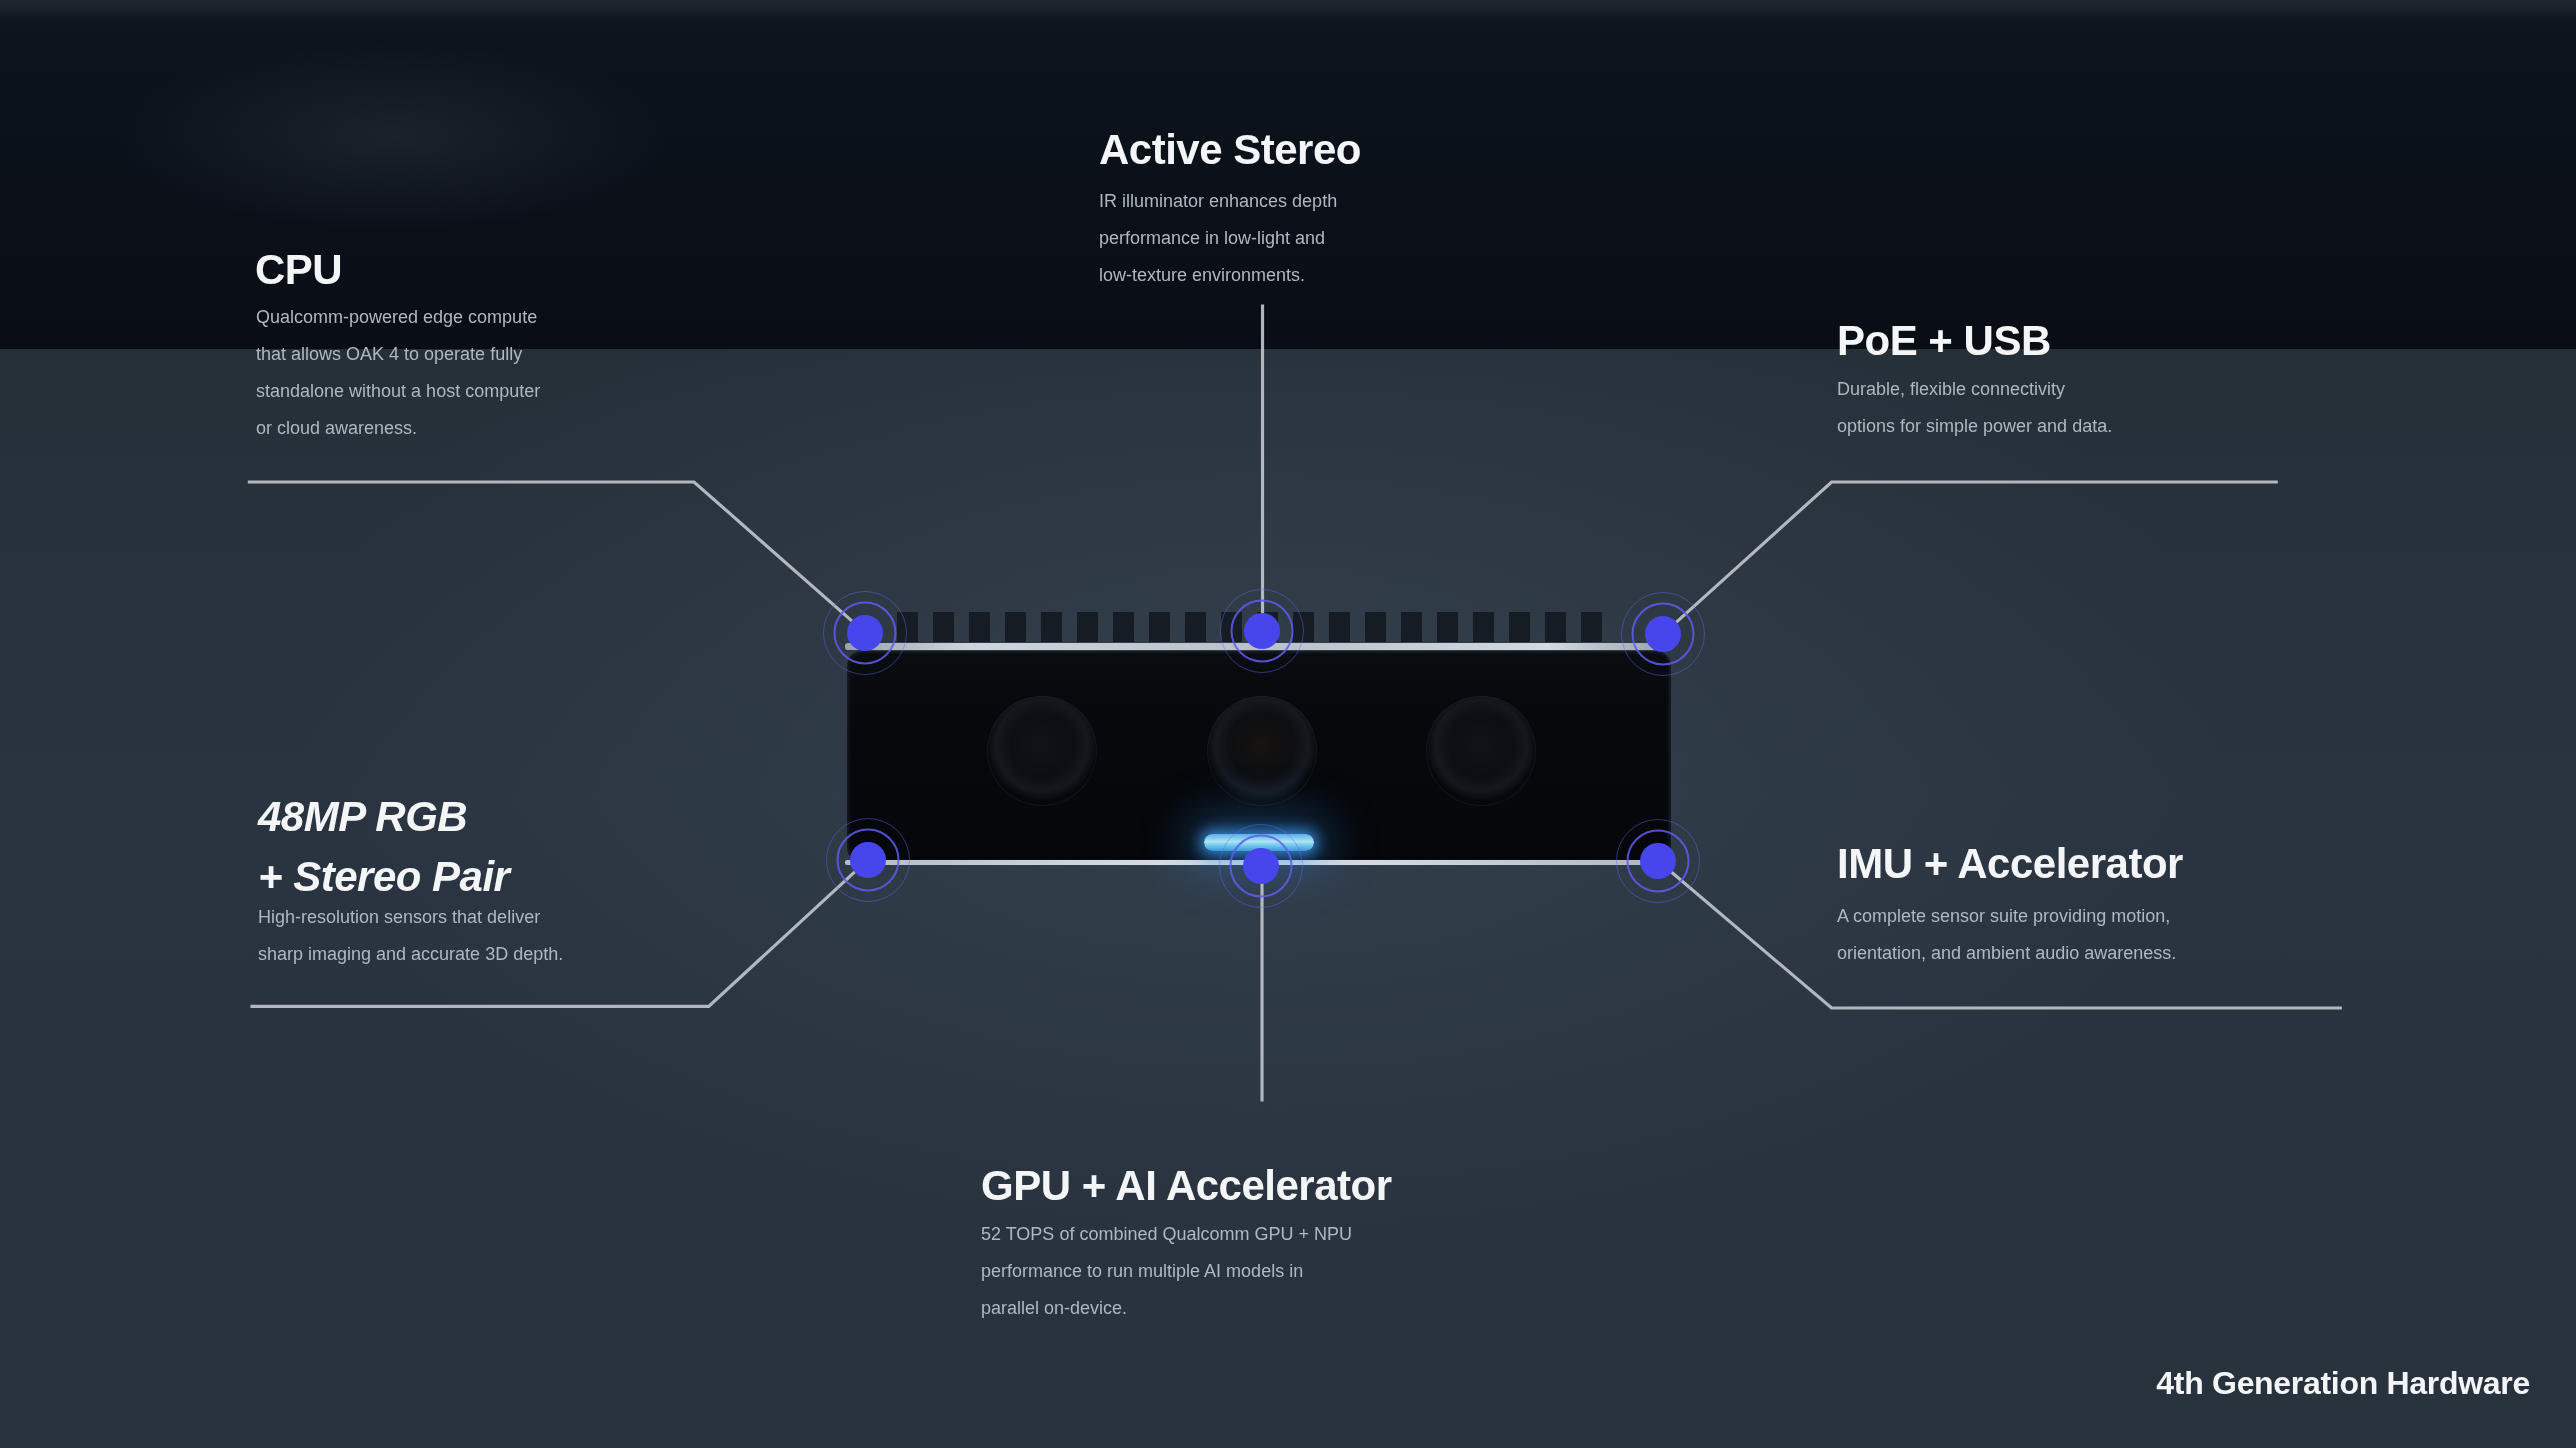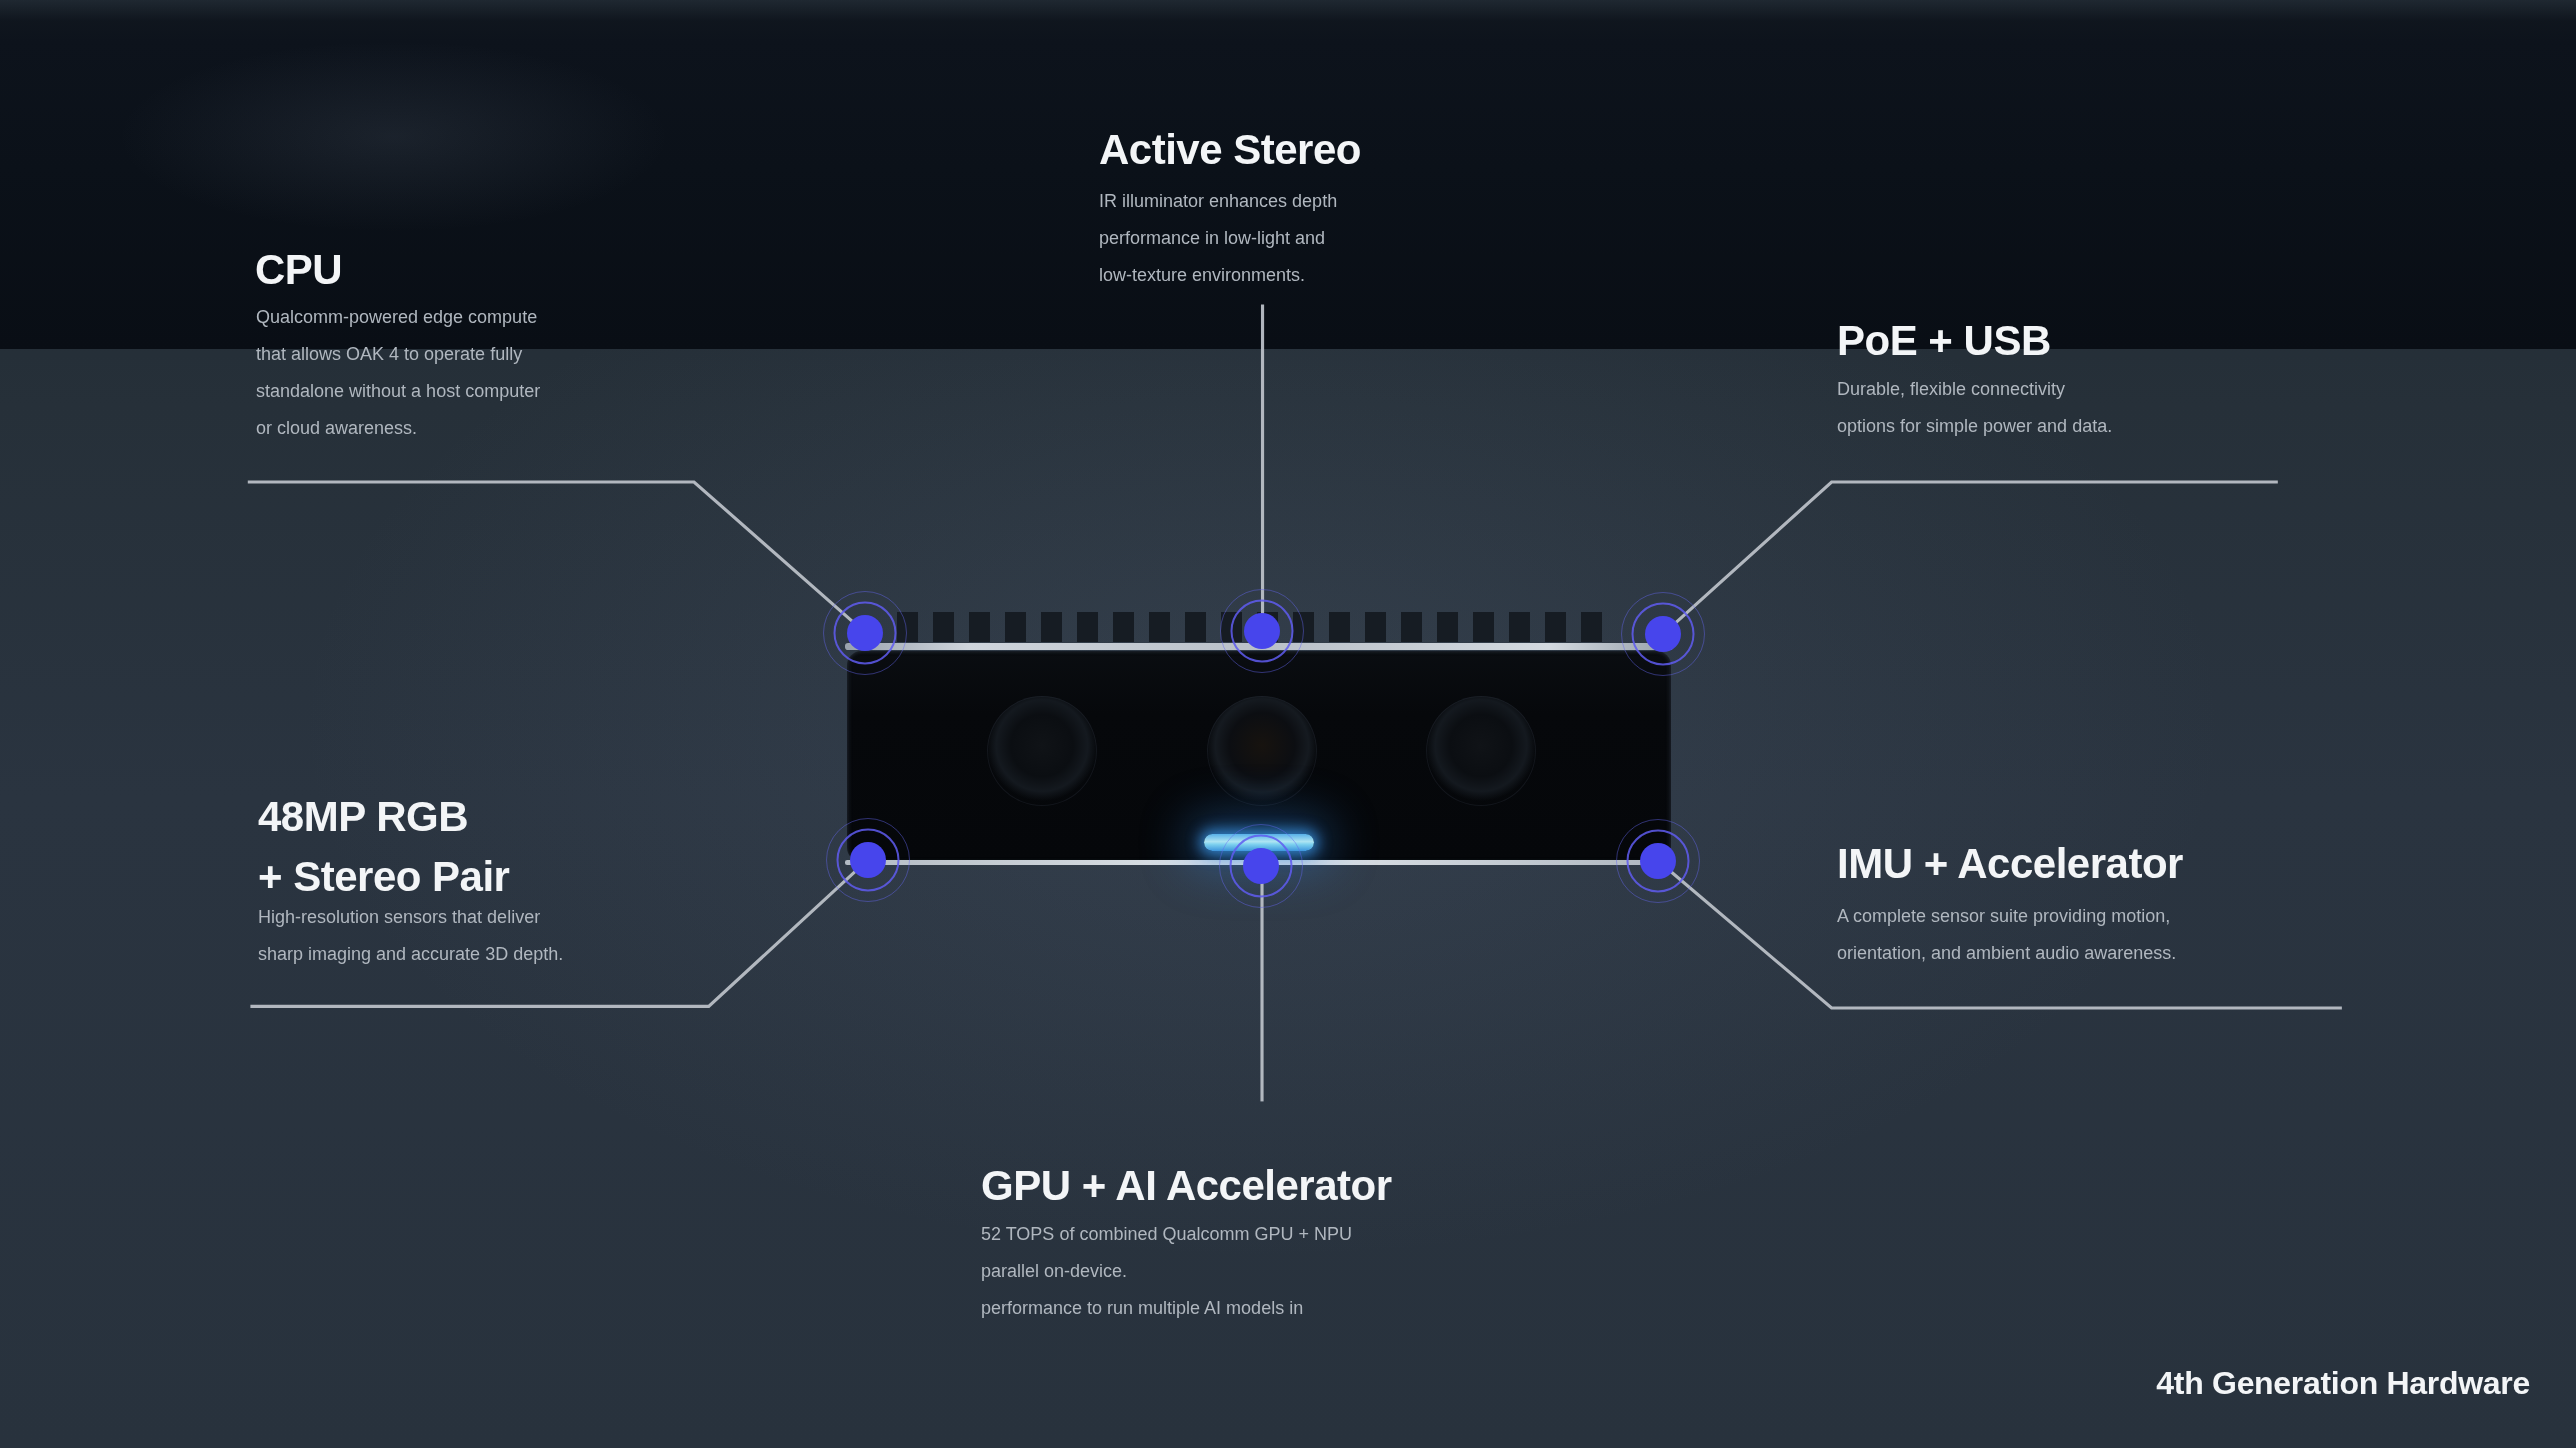--- a/index.html
+++ b/index.html
@@ -64,21 +64,21 @@
   .marker .dot,.marker .ring{position:absolute;border-radius:50%;transform:translate(-50%,-50%);}
   .marker .dot{width:36px;height:36px;background:#4745ec;}
   .marker .r1{width:59px;height:59px;border:2.1px solid rgba(95,92,240,0.85);}
   .marker .r2{width:82px;height:82px;border:1.6px solid rgba(99,102,241,0.45);}
 
   
   .title{
     position:absolute;z-index:9;color:#f3f5f7;font-weight:700;
     font-size:42px;line-height:1;letter-spacing:-0.5px;white-space:nowrap;
   }
-  .title.two-line{line-height:60px;}
+  .title.two-line{line-height:60px;font-style:italic;}
   .desc{position:absolute;z-index:9;color:#b0b7bf;font-size:18px;line-height:37px;}
   .desc div{white-space:nowrap;}
   .footer{
     position:absolute;z-index:9;right:46px;top:1367px;color:#f3f5f7;
     font-weight:700;font-size:32px;line-height:1;white-space:nowrap;letter-spacing:-0.3px;
   }
 </style>
 </head>
 <body>
 
@@ -171,20 +171,20 @@
 
   <h2 class="title" style="left:1837px;top:808px">IMU + Accelerator</h2>
   <div class="desc" style="left:1837px;top:898px">
     <div>A complete sensor suite providing motion,</div>
     <div>orientation, and ambient audio awareness.</div>
   </div>
 
   <h2 class="title" style="left:981px;top:1130px">GPU + AI Accelerator</h2>
   <div class="desc" style="left:981px;top:1216px">
     <div>52 TOPS of combined Qualcomm GPU + NPU</div>
+    <div>performance to run multiple AI models in</div>
     <div>parallel on-device.</div>
-    <div>performance to run multiple AI models in</div>
   </div>
 
   <div class="footer">4th Generation Hardware</div>
 
 </div>
 
 
 </body></html>

